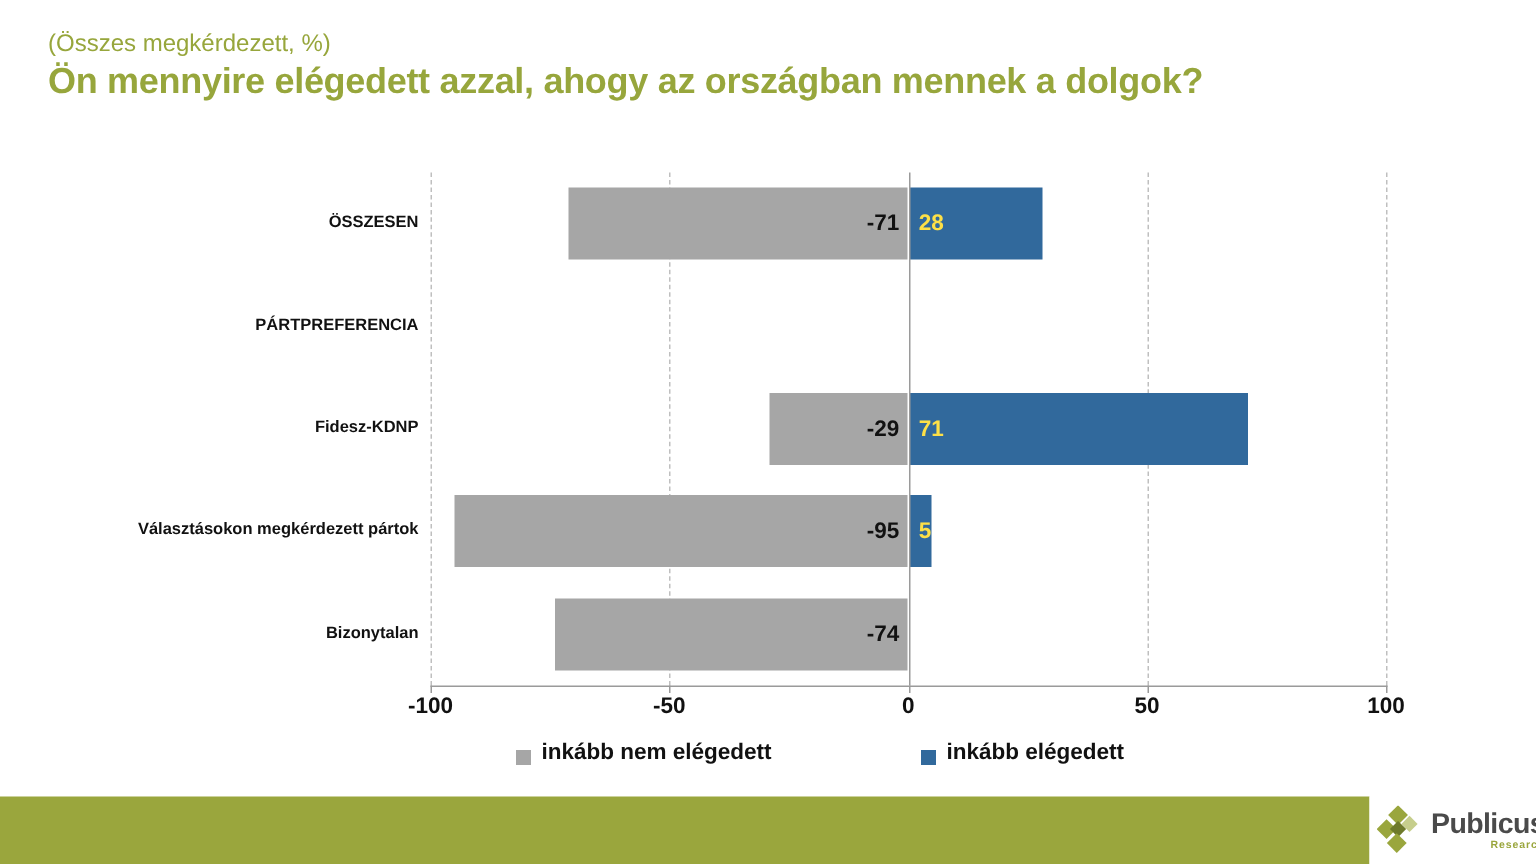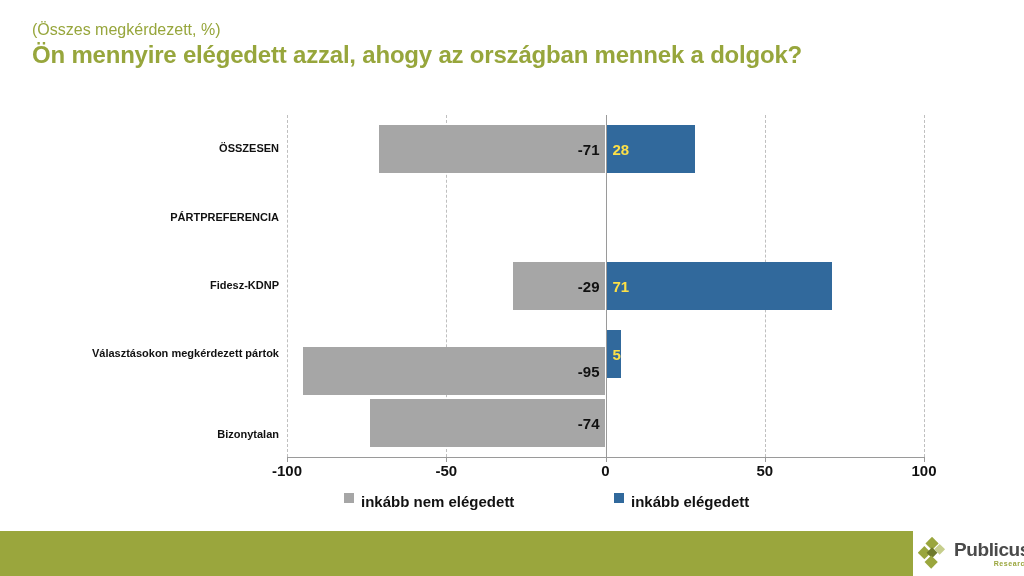--- a/index.html
+++ b/index.html
@@ -67,21 +67,21 @@
   .cat-label-outer {
     position:absolute;
     width:240px; text-align:right;
     font-size:11px; font-weight:bold; color:#111111;
     white-space:nowrap;
   }
 
   
   #legend { position:absolute; left:0; top:493px; width:1024px; height:22px; }
   .legend-item {
-    position:absolute; top:0; display:flex; align-items:flex-start; gap:7px;
+    position:absolute; top:0; display:flex; align-items:flex-end; gap:7px;
   }
   .legend-swatch { width:10px; height:10px; display:block; }
   .legend-text { font-size:15px; font-weight:bold; color:#111111; white-space:nowrap; }
 
   
   #footer-bar {
     position:absolute; left:0; top:531px; width:913px; height:45px;
     background:#9AA63D;
   }
   #logo-area {
@@ -99,21 +99,21 @@
 <div id="header">
   <div id="chart-subtitle">(Összes megkérdezett, %)</div>
   <div id="chart-title">Ön mennyire elégedett azzal, ahogy az országban mennek a dolgok?</div>
 </div>
 
 <div id="cat-labels">
     <div class="cat-label-outer" style="left: 39px; top: 142.2px;">ÖSSZESEN</div>
     <div class="cat-label-outer" style="left: 39px; top: 210.6px;">PÁRTPREFERENCIA</div>
     <div class="cat-label-outer" style="left: 39px; top: 279px;">Fidesz-KDNP</div>
     <div class="cat-label-outer" style="left: 39px; top: 347.4px;">Választásokon megkérdezett pártok</div>
-    <div class="cat-label-outer" style="left: 39px; top: 415.8px; margin-top: 12px;">Bizonytalan</div>
+    <div class="cat-label-outer" style="left: 39px; top: 415.8px;">Bizonytalan</div>
   </div>
 
 <div id="plot-area">
   <div id="gridlines">
       <div class="gridline" style="left: 0px;"></div>
       <div class="gridline" style="left: 159.25px;"></div>
       <div class="gridline" style="left: 477.75px;"></div>
       <div class="gridline" style="left: 637px;"></div>
     </div>
   <div id="bars">
@@ -127,21 +127,21 @@
       </div>
       <div class="cat-row" style="top: 147px; height: 48px;">
         <div class="bar bar-neg" style="left: 226.135px; width: 92.365px;">
           <span class="bar-val val-neg">-29</span>
         </div>
         <div class="bar bar-pos" style="left: 318.5px; width: 226.135px;">
           <span class="bar-val val-pos">71</span>
         </div>
       </div>
       <div class="cat-row" style="top: 215.4px; height: 48px;">
-        <div class="bar bar-neg" style="left: 15.925px; width: 302.575px; margin-top: 17px;">
+        <div class="bar bar-neg" style="left: 15.925px; width: 302.575px;">
           <span class="bar-val val-neg">-95</span>
         </div>
         <div class="bar bar-pos" style="left: 318.5px; width: 15.925px;">
           <span class="bar-val val-pos">5</span>
         </div>
       </div>
       <div class="cat-row" style="top: 283.8px; height: 48px;">
         <div class="bar bar-neg" style="left: 82.81px; width: 235.69px;">
           <span class="bar-val val-neg">-74</span>
         </div>

